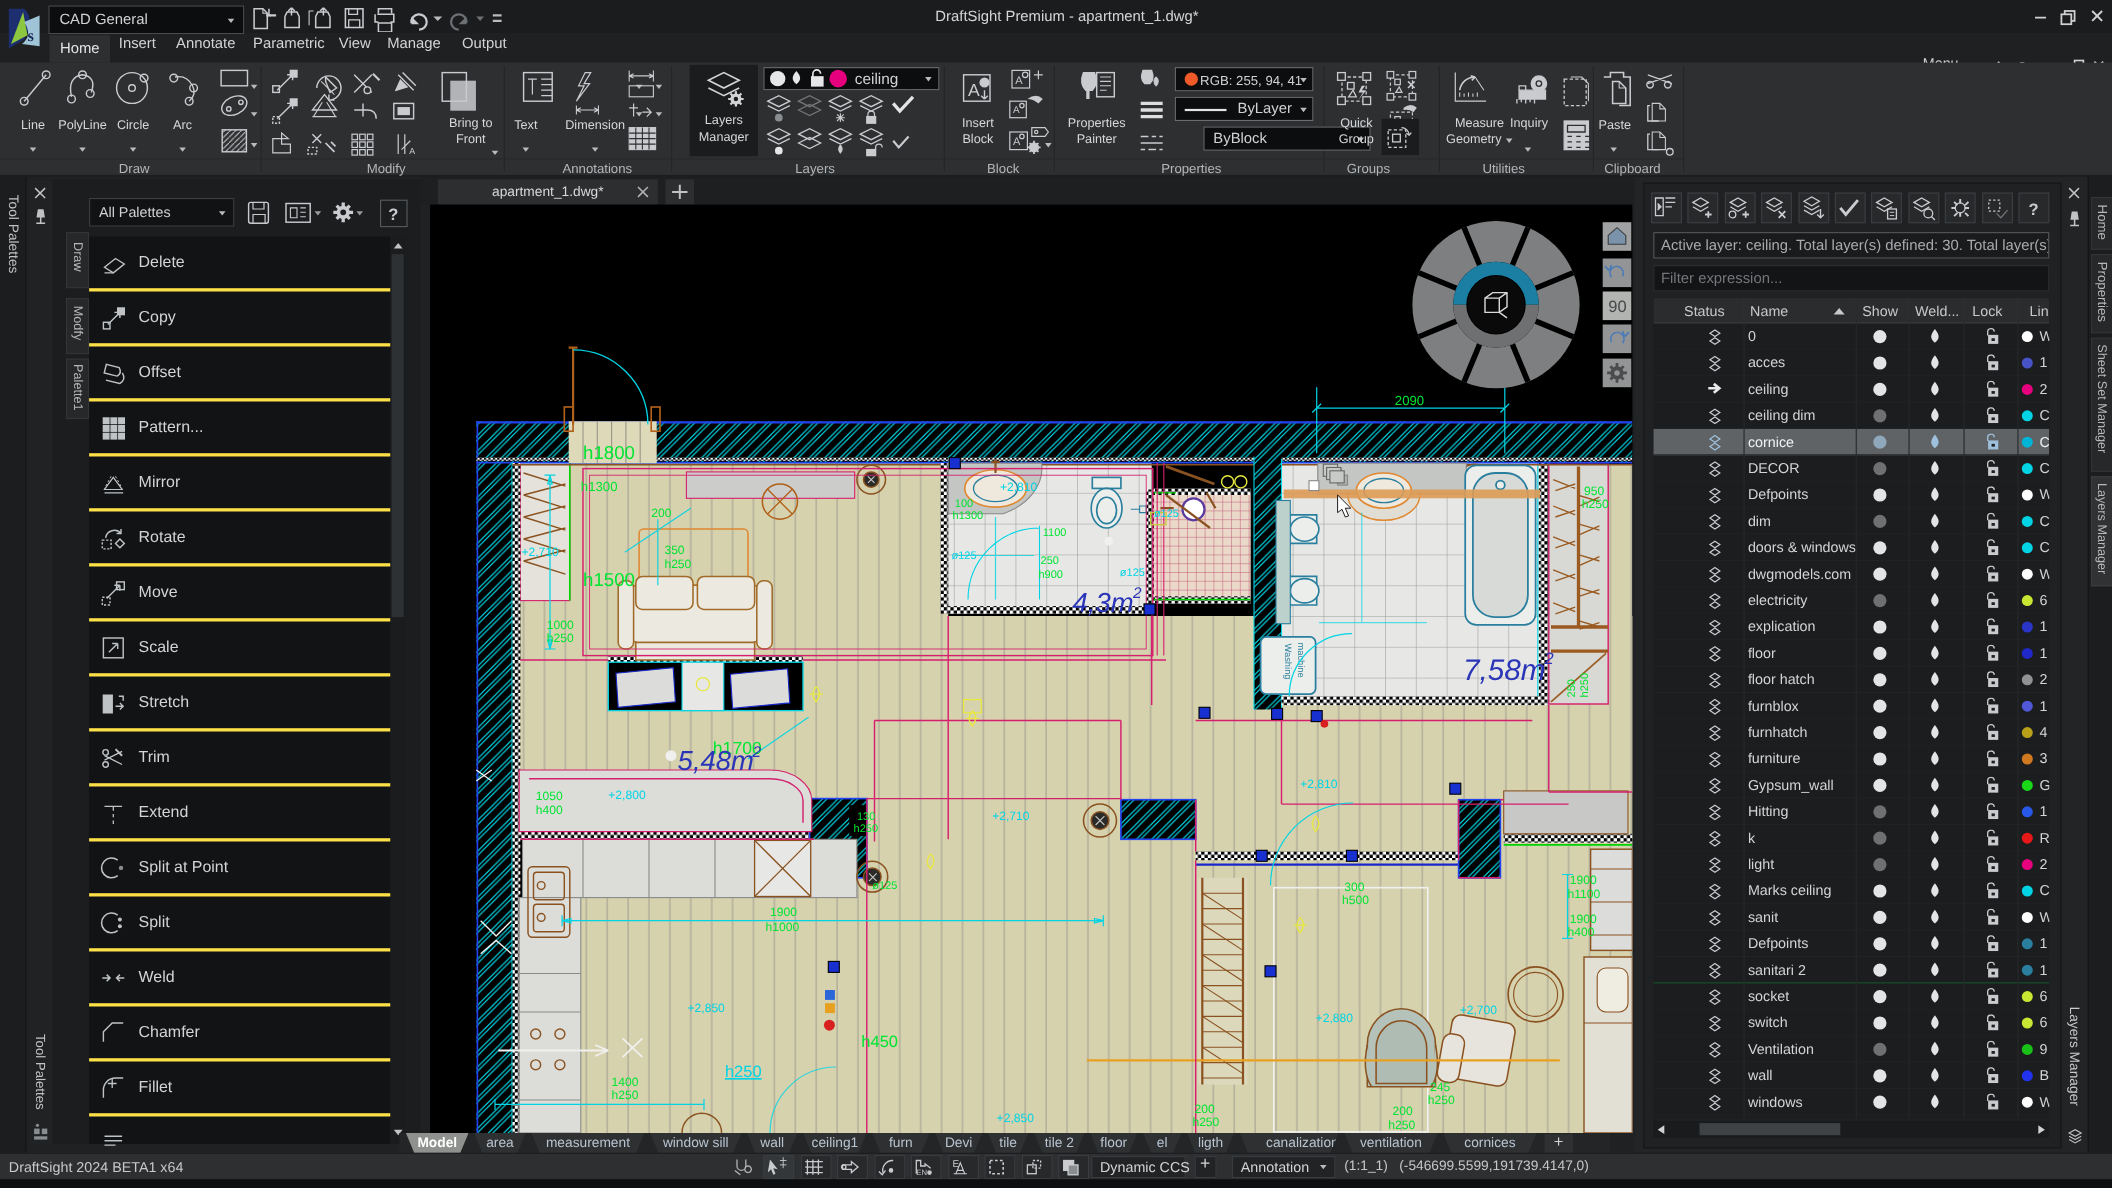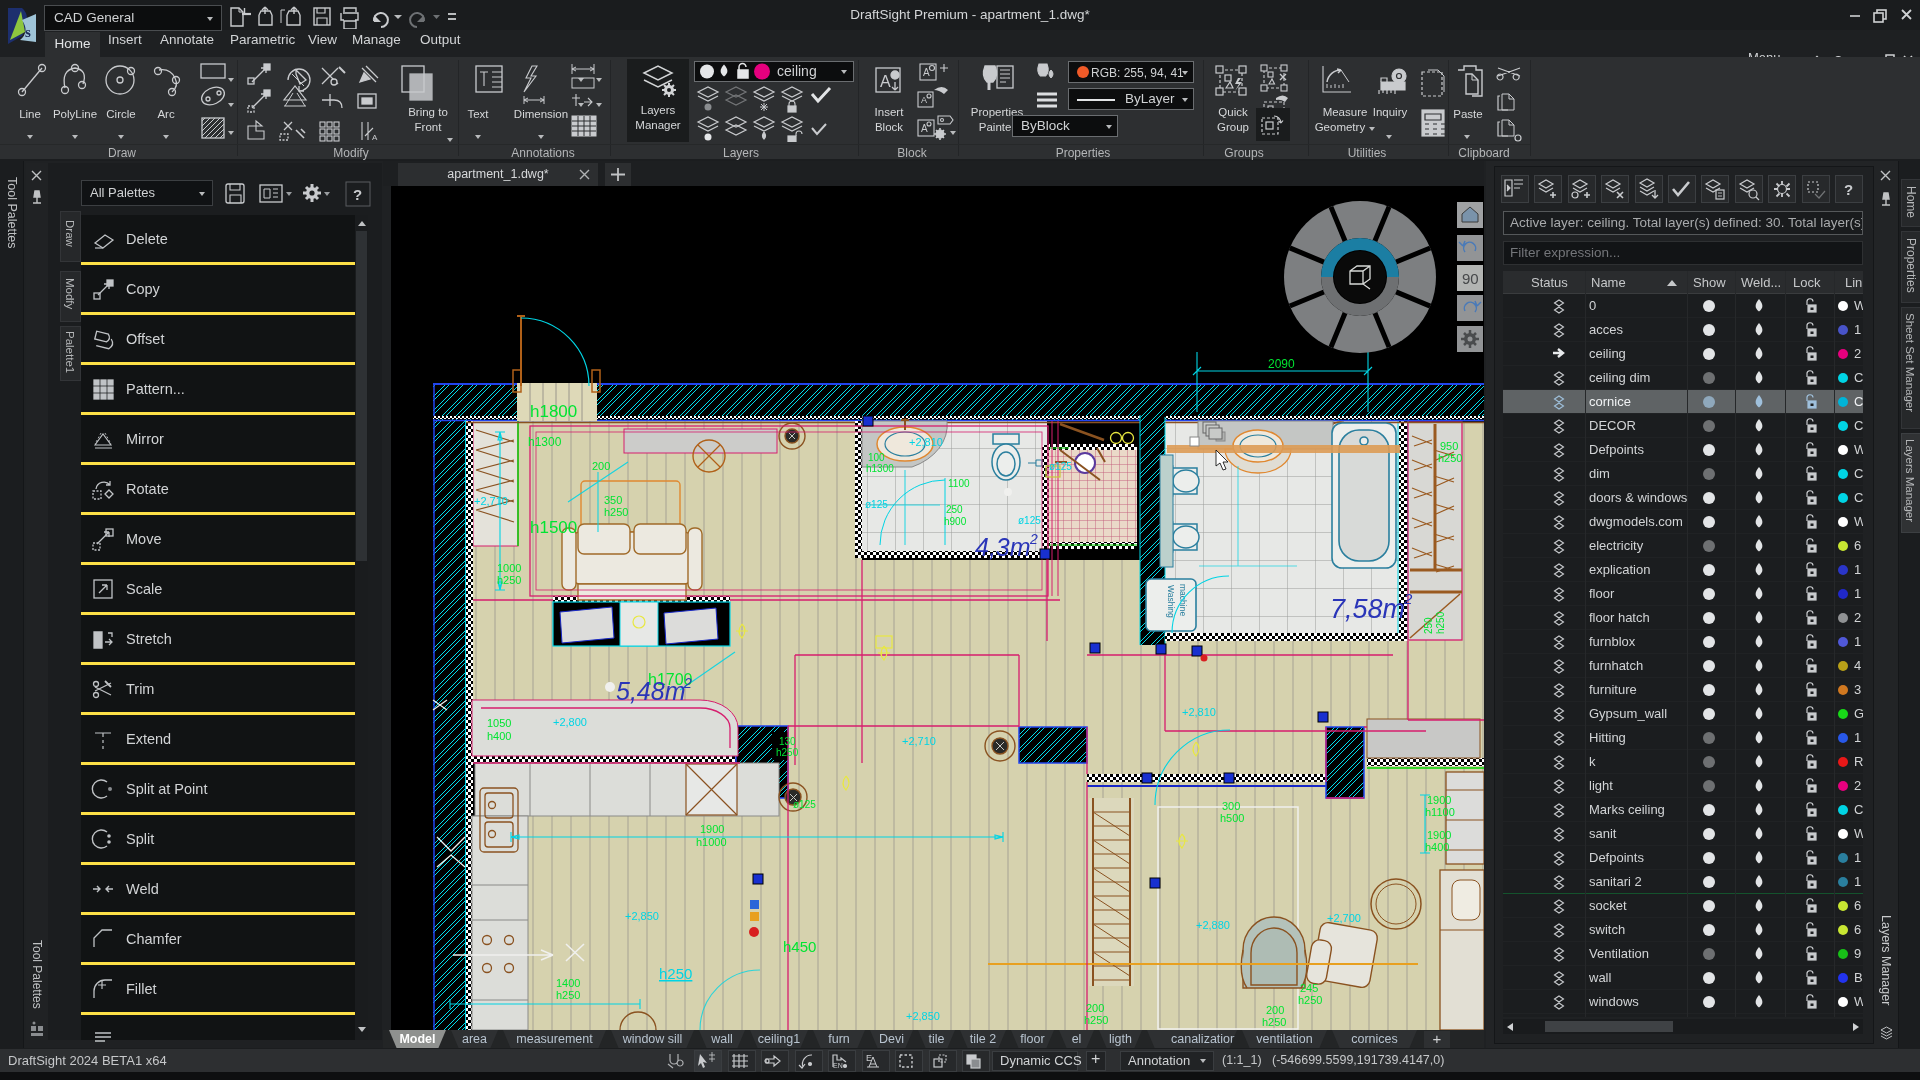--- a/index.html
+++ b/index.html
@@ -324,21 +324,21 @@
 <div class="a dd" style="left:1068px;top:61px;width:126px;height:22px;border-color:#6a6d70">
     <span style="position:absolute;left:8px;top:4px;width:12px;height:12px;border-radius:50%;background:#f05a28"></span>
     <span style="position:absolute;left:22px;top:4px;font-size:12px;white-space:nowrap">RGB: 255, 94, 41</span>
     <span class="caret" style="position:absolute;right:5px;top:9px"></span>
   </div>
 <div class="a dd" style="left:1068px;top:88px;width:126px;height:22px;border-color:#6a6d70">
     <span style="position:absolute;left:8px;top:10px;width:38px;height:1.5px;background:#e2e4e6"></span>
     <span style="position:absolute;left:56px;top:2px;font-size:13.5px">ByLayer</span>
     <span class="caret" style="position:absolute;right:5px;top:9px"></span>
   </div>
-<div class="a dd" style="left:1012px;top:115px;width:106px;height:22px;border-color:#6a6d70">
+<div class="a dd" style="left:1094px;top:115px;width:152px;height:22px;border-color:#6a6d70">
     <span style="position:absolute;left:8px;top:2px;font-size:13.5px">ByBlock</span>
     <span class="caret" style="position:absolute;right:5px;top:9px"></span>
   </div>
 
 <svg class="a" style="left:1212px;top:60px" width="90" height="84" viewBox="0 0 90 84">
  <g stroke="#c9cbce" fill="none" stroke-width="1.2">
   <rect x="8" y="10" width="22" height="22" stroke-dasharray="3 2"></rect>
       <rect x="4" y="6" width="7" height="7" fill="#2d2f31"></rect>
       <rect x="27" y="6" width="7" height="7" fill="#2d2f31"></rect>
       <rect x="4" y="28" width="7" height="7" fill="#2d2f31"></rect>
@@ -1848,21 +1848,21 @@
       <div class="vtext" style="position:absolute;left:2px;top:6px">Properties</div>
     </div>
  <div class="a" style="left:2px;top:146px;width:20px;height:122px;background:#26282a;border:1px solid #333538">
       <div class="vtext" style="position:absolute;left:2px;top:5px;font-size:11.5px">Sheet Set Manager</div>
     </div>
  <div class="a" style="left:2px;top:272px;width:20px;height:100px;background:#303234;border:1px solid #3c3f42">
       <div class="vtext" style="position:absolute;left:2px;top:5px;font-size:11.5px">Layers Manager</div>
     </div>
 </div>
 
-<div class="a" style="left:383px;top:1030px;width:1101px;height:34px;background:#232526" id="btabs">
+<div class="a" style="left:363px;top:1030px;width:1101px;height:34px;background:#232526" id="btabs">
     <div style="position:absolute;left:6px;top:0;width:57px;height:19px;background:#8f918f;clip-path:polygon(0 0,100% 0,calc(100% - 8px) 100%,8px 100%);color:#fff;font-size:12.5px;text-align:center;line-height:18px;font-weight:bold;">Model</div>
     <div style="position:absolute;left:68px;top:0;width:47px;height:19px;background:#2e3032;clip-path:polygon(0 0,100% 0,calc(100% - 8px) 100%,8px 100%);color:#b8c4d0;font-size:12.5px;text-align:center;line-height:18px;">area</div>
     <div style="position:absolute;left:120px;top:0;width:103px;height:19px;background:#2e3032;clip-path:polygon(0 0,100% 0,calc(100% - 8px) 100%,8px 100%);color:#b8c4d0;font-size:12.5px;text-align:center;line-height:18px;">measurement</div>
     <div style="position:absolute;left:228px;top:0;width:83px;height:19px;background:#2e3032;clip-path:polygon(0 0,100% 0,calc(100% - 8px) 100%,8px 100%);color:#b8c4d0;font-size:12.5px;text-align:center;line-height:18px;">window sill</div>
     <div style="position:absolute;left:316px;top:0;width:46px;height:19px;background:#2e3032;clip-path:polygon(0 0,100% 0,calc(100% - 8px) 100%,8px 100%);color:#b8c4d0;font-size:12.5px;text-align:center;line-height:18px;">wall</div>
     <div style="position:absolute;left:367px;top:0;width:58px;height:19px;background:#2e3032;clip-path:polygon(0 0,100% 0,calc(100% - 8px) 100%,8px 100%);color:#b8c4d0;font-size:12.5px;text-align:center;line-height:18px;">ceiling1</div>
     <div style="position:absolute;left:430px;top:0;width:52px;height:19px;background:#2e3032;clip-path:polygon(0 0,100% 0,calc(100% - 8px) 100%,8px 100%);color:#b8c4d0;font-size:12.5px;text-align:center;line-height:18px;">furn</div>
     <div style="position:absolute;left:487px;top:0;width:43px;height:19px;background:#2e3032;clip-path:polygon(0 0,100% 0,calc(100% - 8px) 100%,8px 100%);color:#b8c4d0;font-size:12.5px;text-align:center;line-height:18px;">Devi</div>
     <div style="position:absolute;left:535px;top:0;width:37px;height:19px;background:#2e3032;clip-path:polygon(0 0,100% 0,calc(100% - 8px) 100%,8px 100%);color:#b8c4d0;font-size:12.5px;text-align:center;line-height:18px;">tile</div>
     <div style="position:absolute;left:577px;top:0;width:46px;height:19px;background:#2e3032;clip-path:polygon(0 0,100% 0,calc(100% - 8px) 100%,8px 100%);color:#b8c4d0;font-size:12.5px;text-align:center;line-height:18px;">tile 2</div>

